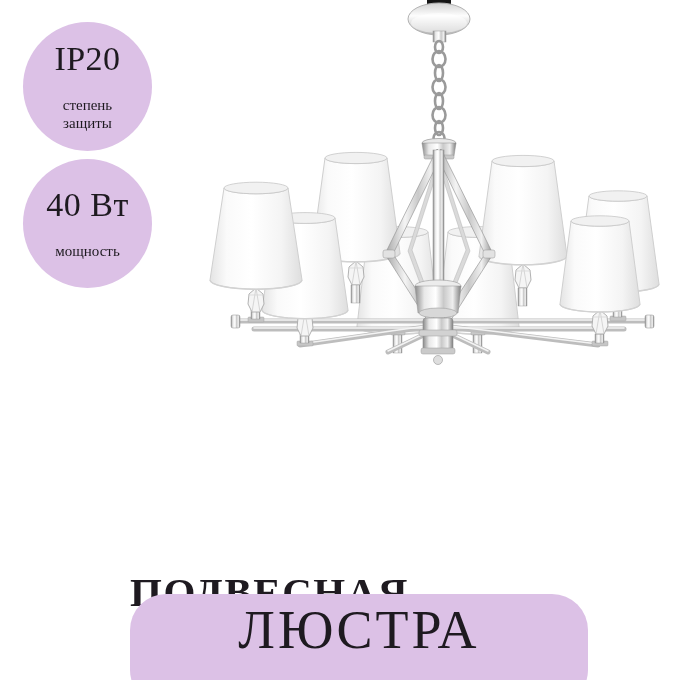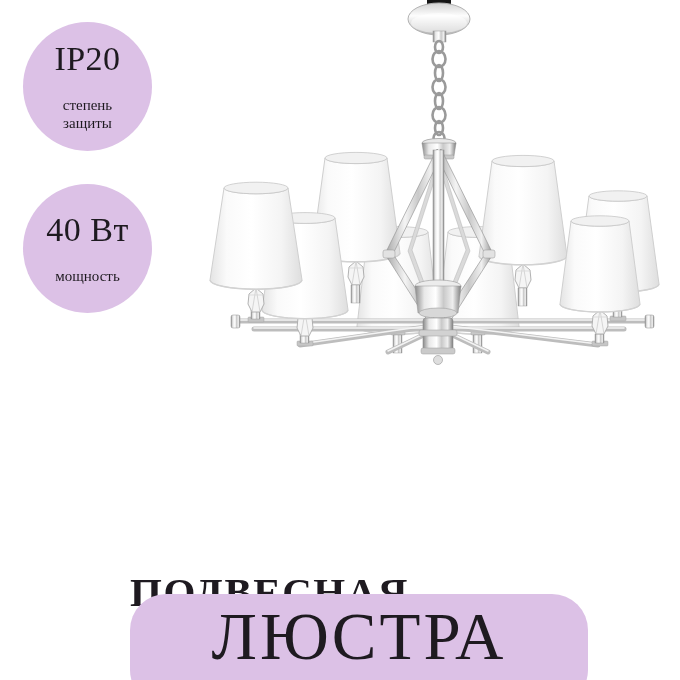--- a/index.html
+++ b/index.html
@@ -12,39 +12,39 @@
   body{font-family:"Liberation Serif","DejaVu Serif",serif;background:var(--bg);}
   .canvas{position:relative;width:664px;height:680px;overflow:hidden;background:var(--bg);}
 
   
   .badge{
     position:absolute;left:23px;width:129px;height:129px;border-radius:50%;
     background:var(--accent);display:flex;flex-direction:column;align-items:center;
     justify-content:center;text-align:center;color:var(--text);
   }
   .badge.b1{top:22px;}
-  .badge.b2{top:184px;}
+  .badge.b2{top:159px;}
   .badge.b3{top:332px;}
   .badge-value{font-size:34px;line-height:1.05;letter-spacing:.5px;}
   .badge-label{font-size:15px;line-height:1.22;margin-top:19px;max-width:92px;}
 
   
   .product-image{position:absolute;left:0;top:0;width:680px;height:680px;}
   .product-image svg{display:block;width:680px;height:680px;}
 
   
   .type-label{
     position:absolute;left:130px;top:568px;width:458px;text-align:left;
     font-size:41px;font-weight:700;letter-spacing:1.5px;color:var(--text);
   }
   .name-box{
     position:absolute;left:130px;top:594px;width:458px;height:112px;
     background:var(--accent);border-radius:36px;text-align:center;padding-top:9px;
   }
-  .name-text{font-size:67px;line-height:1;letter-spacing:3px;color:var(--text);}
+  .name-text{font-size:54px;line-height:1;letter-spacing:3px;color:var(--text);}
 </style>
 </head>
 <body>
 
 <div class="canvas">
 
   <div class="product-image">
     <svg viewBox="0 0 680 680" aria-hidden="true">
       <defs>
         <linearGradient id="gV" x1="0" y1="0" x2="1" y2="0">

